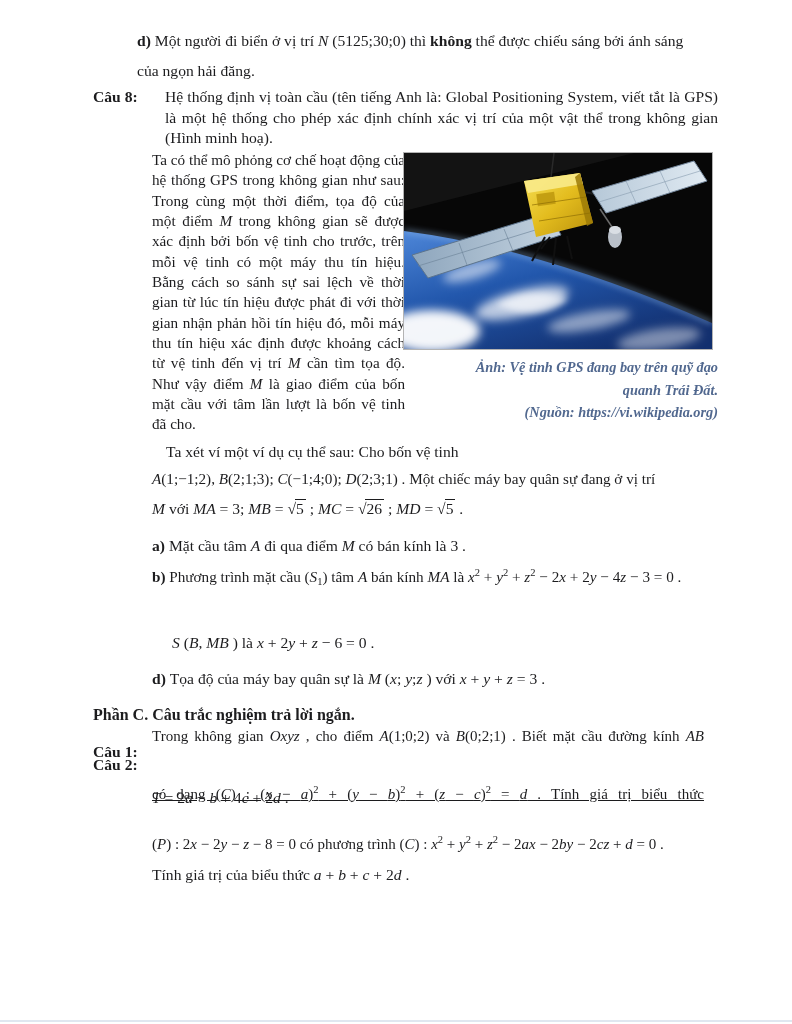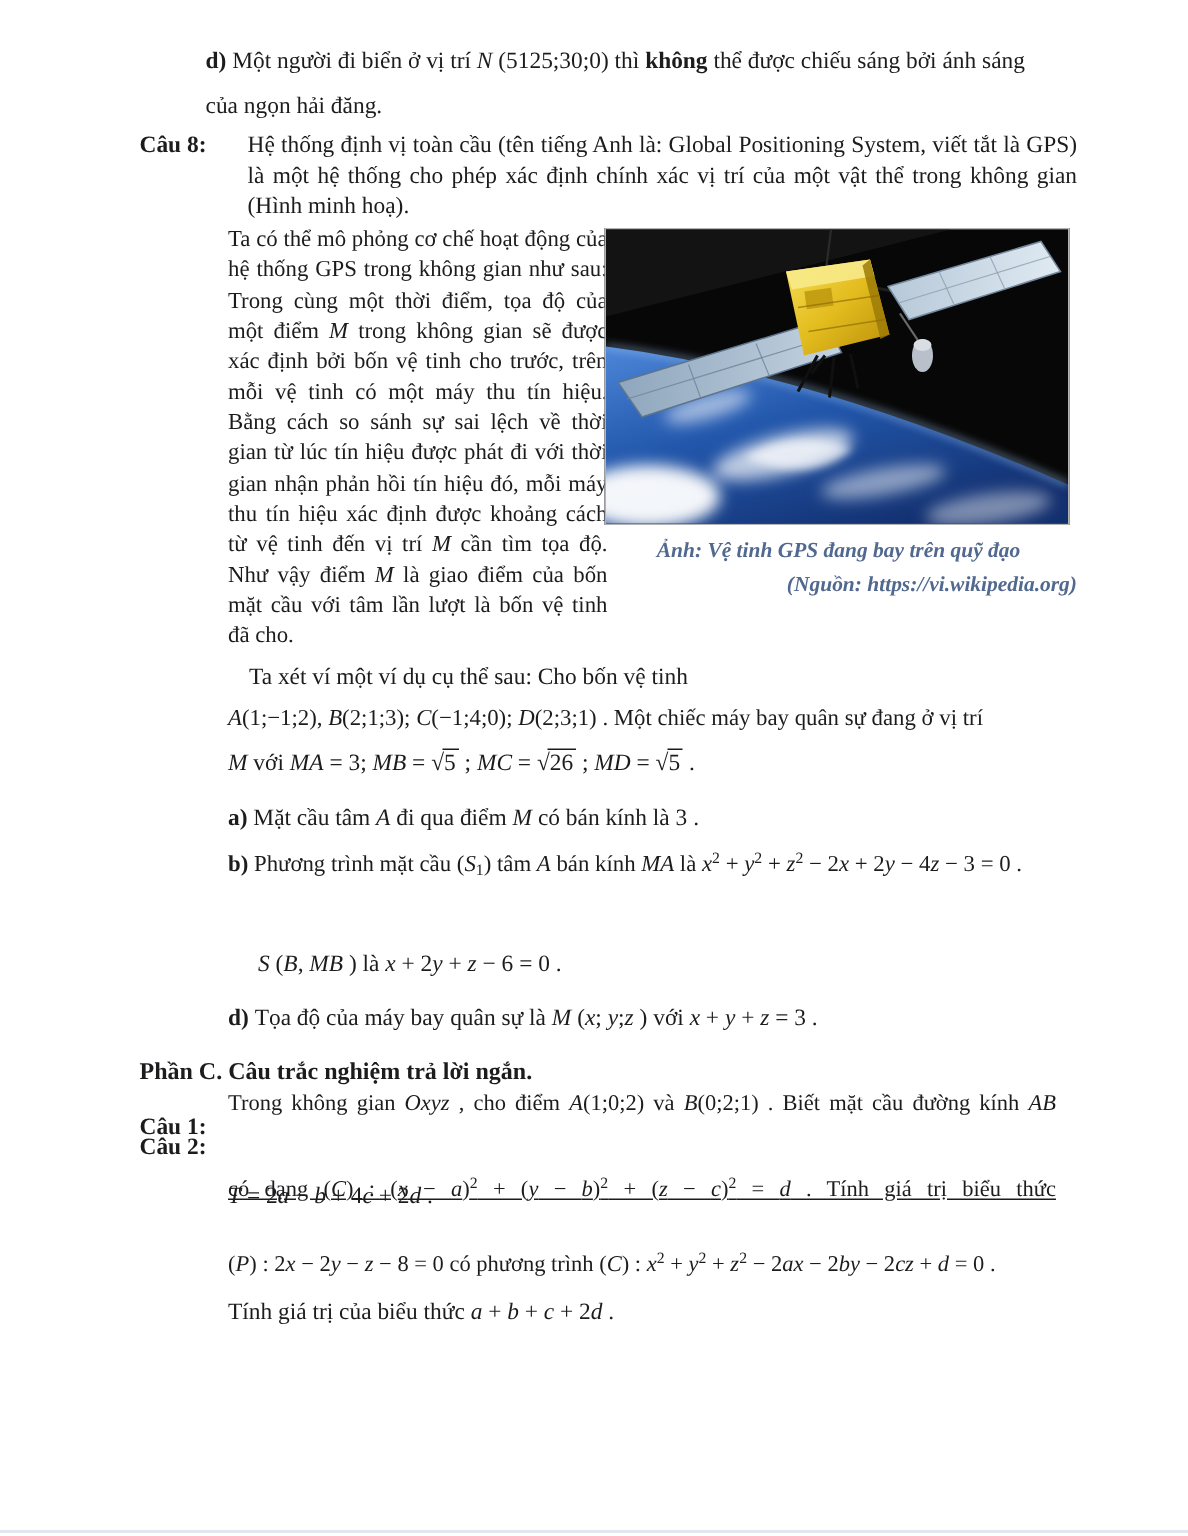--- a/index.html
+++ b/index.html
@@ -22,21 +22,21 @@
   .top-d{left:137px;top:26px;width:565px;line-height:30px;}
   .cau8-label{left:93px;top:88px;}
   .intro{left:152px;top:87px;width:553px;line-height:20.6px;margin-left:13px;}
   .leftcol{left:152px;top:150px;width:253px;line-height:20.35px;font-size:15.2px;}
 
   .figure{left:403px;top:152px;width:310px;height:198px;border:1px solid #b3b3b3;
           box-sizing:border-box;background:#070707;}
   .figure svg{display:block;}
   .caption{left:400px;top:356px;width:318px;color:#51688f;font-weight:700;
            font-style:italic;font-size:14.3px;line-height:22.5px;}
-  .cap-c{text-align:center;}
+  .cap-c{text-align:right;}
   .cap-r{text-align:right;}
 
   .ex1{left:166px;top:443px;width:560px;}
   .ex2{left:152px;top:470px;width:566px;font-size:15.2px;}
   .ex3{left:152px;top:500px;width:560px;}
 
   .item-a{left:152px;top:537px;width:566px;}
   .item-b{left:152px;top:567px;width:566px;font-size:15.2px;}
   .item-c1{left:152px;top:602px;width:566px;}
   .item-c2{left:152px;top:634px;width:566px;margin-left:20px;}
@@ -149,20 +149,21 @@
           <line x1="196" y1="56" x2="208" y2="74" stroke="#6a6a6a" stroke-width="1.5"></line>
           <ellipse cx="211" cy="84" rx="7" ry="11" fill="#b9c0c9"></ellipse>
           <ellipse cx="211" cy="77" rx="6" ry="4" fill="#d9dee4"></ellipse>
         </g>
       </g>
     </svg>
   </div>
 
   <div class="abs caption">
     <div class="cap-c">Ảnh: Vệ tinh GPS đang bay trên quỹ đạo</div>
+    <div class="cap-c">quanh Trái Đất.</div>
     <div class="cap-r">(Nguồn: https://vi.wikipedia.org)</div>
   </div>
 
   <div class="abs ex1 nowrap"><span>Ta xét ví một ví dụ cụ thể sau: Cho bốn vệ tinh</span></div>
   <div class="abs ex2 nowrap"><span class="s-i">A</span><span>(1;−1;2), </span><span class="s-i">B</span><span>(2;1;3); </span><span class="s-i">C</span><span>(−1;4;0); </span><span class="s-i">D</span><span>(2;3;1) . Một chiếc máy bay quân sự đang ở vị trí</span></div>
   <div class="abs ex3 nowrap"><span class="s-i">M</span><span> với </span><span class="s-i">MA</span><span> = 3; </span><span class="s-i">MB</span><span> = </span><span class="rad"><span class="rad-sign">√</span><span class="rad-val">5</span></span><span> ; </span><span class="s-i">MC</span><span> = </span><span class="rad"><span class="rad-sign">√</span><span class="rad-val">26</span></span><span> ; </span><span class="s-i">MD</span><span> = </span><span class="rad"><span class="rad-sign">√</span><span class="rad-val">5</span></span><span> .</span></div>
 
   <div class="abs item-a nowrap"><span class="s-b">a) </span><span>Mặt cầu tâm </span><span class="s-i">A</span><span> đi qua điểm </span><span class="s-i">M</span><span> có bán kính là 3 .</span></div>
   <div class="abs item-b nowrap"><span class="s-b">b) </span><span>Phương trình mặt cầu (</span><span class="s-i">S</span><span class="s-sub">1</span><span>) tâm </span><span class="s-i">A</span><span> bán kính </span><span class="s-i">MA</span><span> là </span><span class="s-i">x</span><span class="s-sup">2</span><span> + </span><span class="s-i">y</span><span class="s-sup">2</span><span> + </span><span class="s-i">z</span><span class="s-sup">2</span><span> − 2</span><span class="s-i">x</span><span> + 2</span><span class="s-i">y</span><span> − 4</span><span class="s-i">z</span><span> − 3 = 0 .</span></div>
   <div class="abs item-c2 nowrap"><span class="s-i">S</span><span> (</span><span class="s-i">B</span><span>, </span><span class="s-i">MB</span><span> ) là </span><span class="s-i">x</span><span> + 2</span><span class="s-i">y</span><span> + </span><span class="s-i">z</span><span> − 6 = 0 .</span></div>

